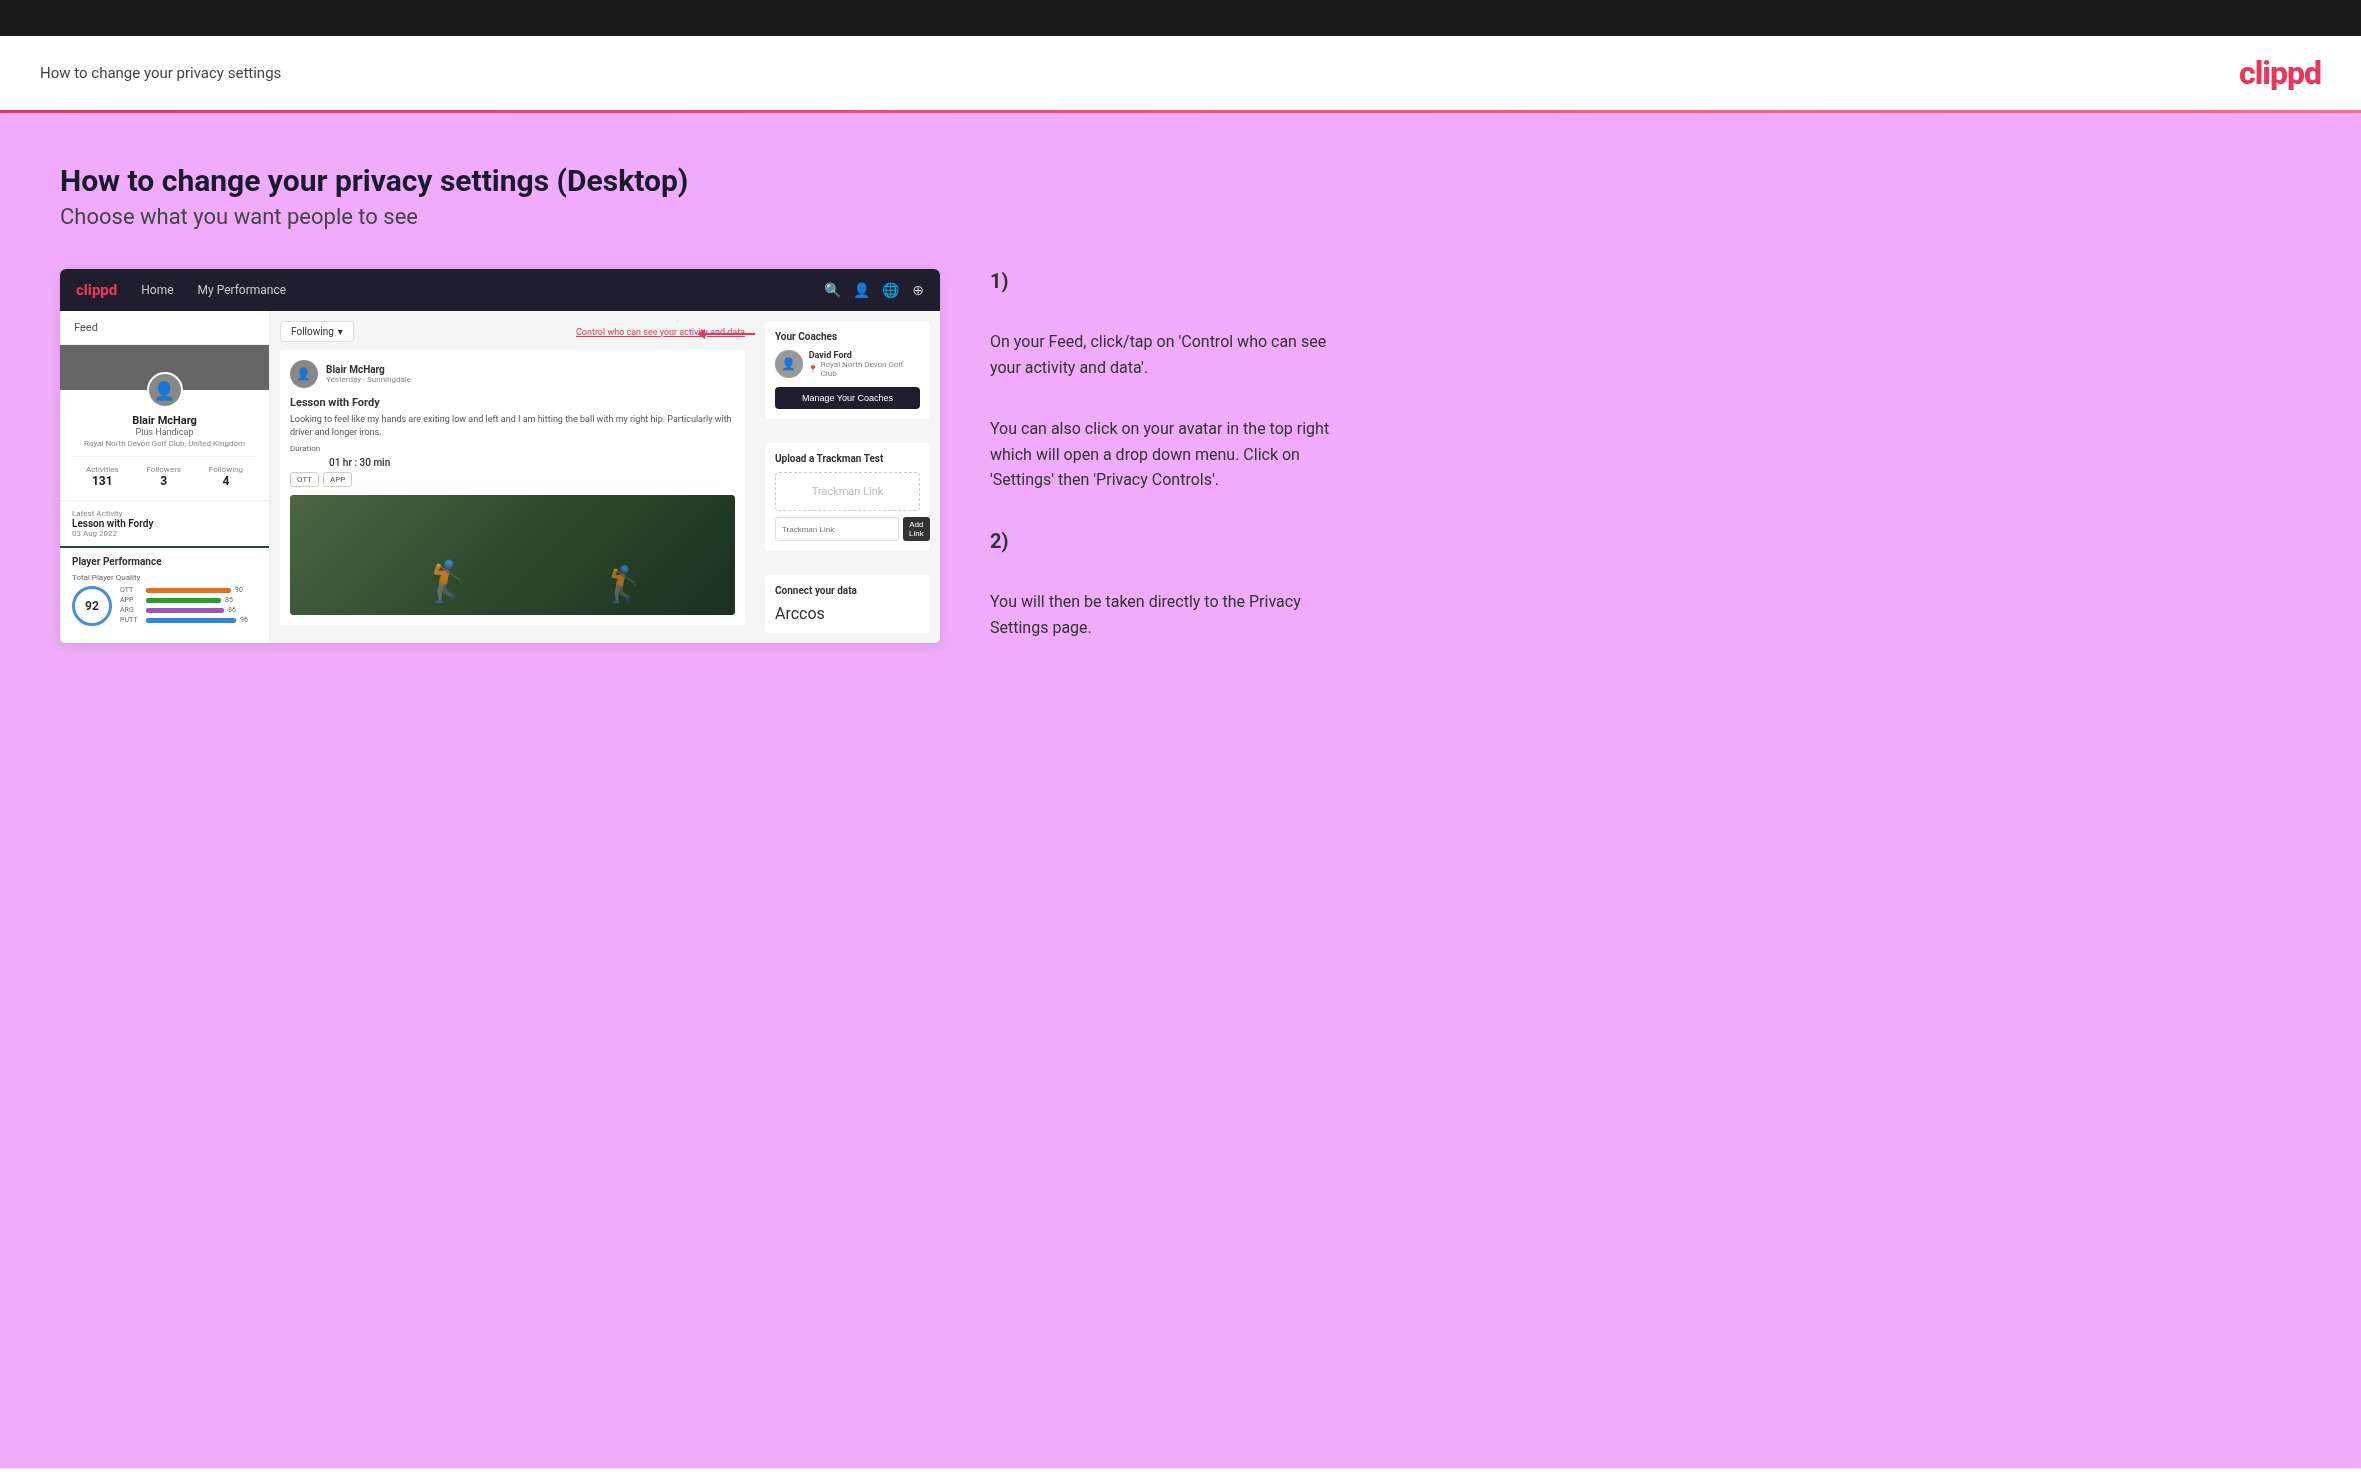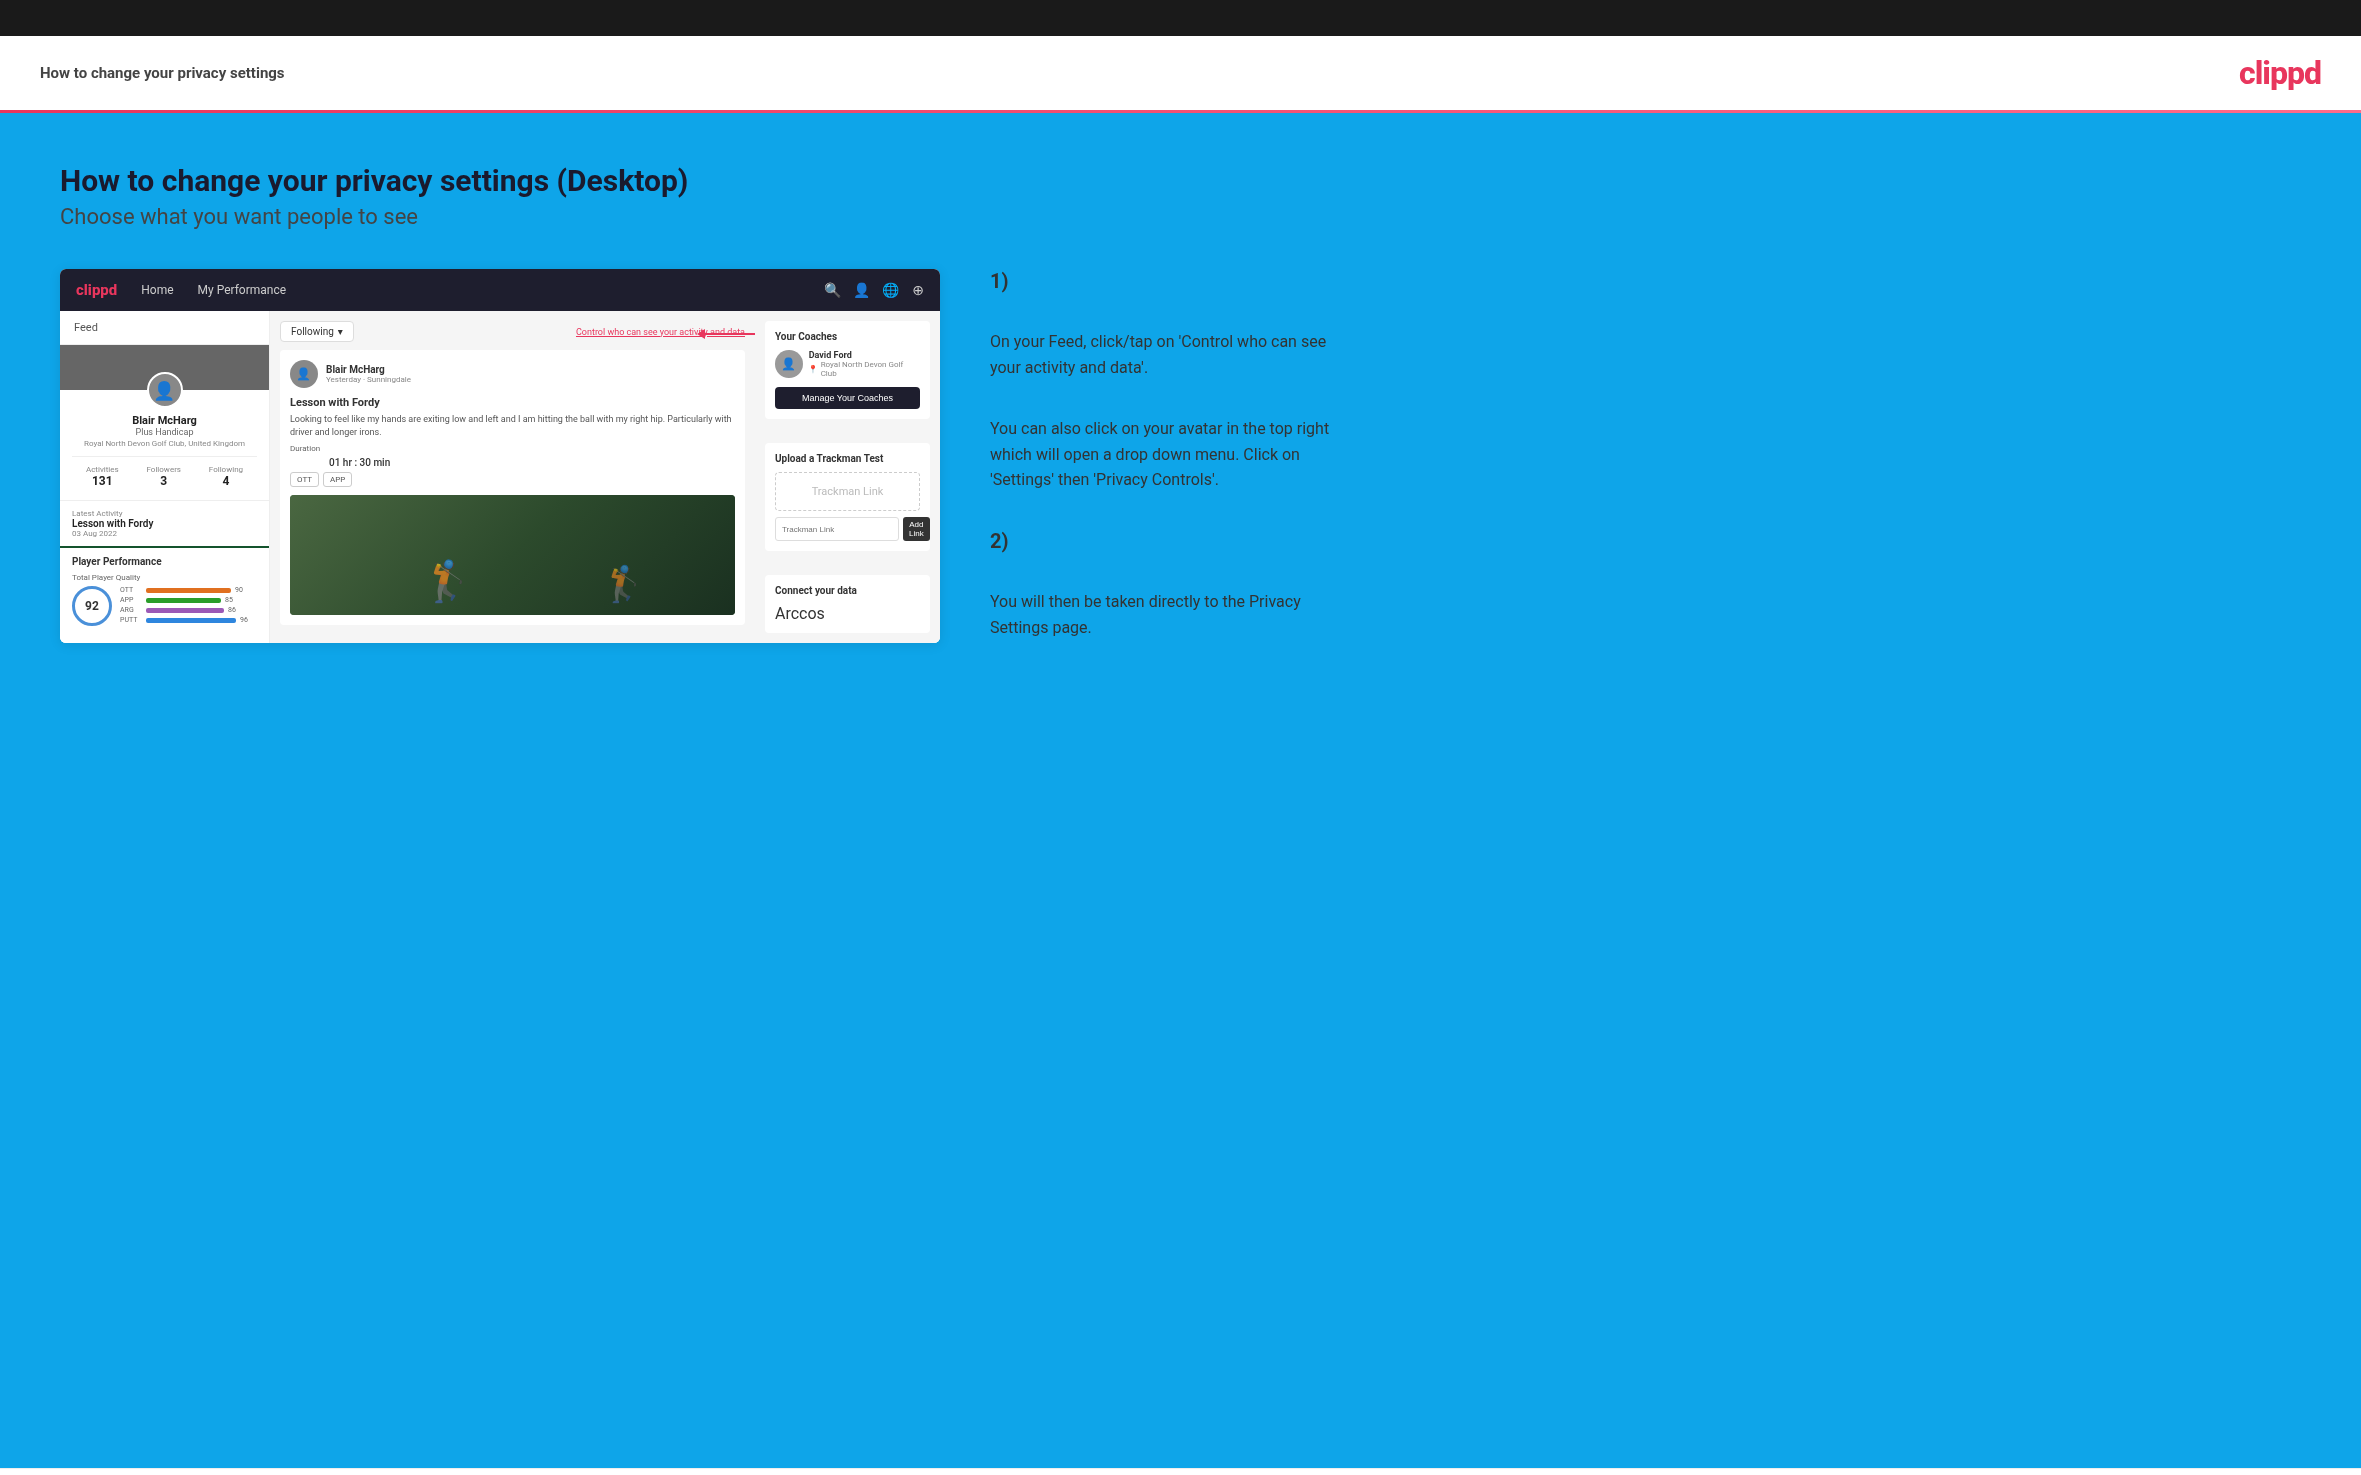--- a/index.html
+++ b/index.html
@@ -20,39 +20,38 @@
     .header {
       display: flex;
       align-items: center;
       justify-content: space-between;
       padding: 18px 40px;
       background: #fff;
     }
     .header-title {
       font-size: 15px;
       color: #444;
-      font-weight: bold;
     }
     .logo {
       font-size: 32px;
       font-weight: 800;
       color: #e8365d;
       letter-spacing: -1px;
     }
 
     
     .header-divider {
       height: 3px;
       background: linear-gradient(to right, #e8365d, #ff6b8a);
       width: 100%;
     }
 
     
     .main-content {
-      background: #0ea5e9;
+      background: #f0abfc;
       padding: 50px 60px 36px 60px;
       min-height: calc(100vh - 120px);
     }
 
     .page-title {
       font-size: 30px;
       font-weight: 700;
       color: #1a1a2e;
       margin-bottom: 6px;
     }

